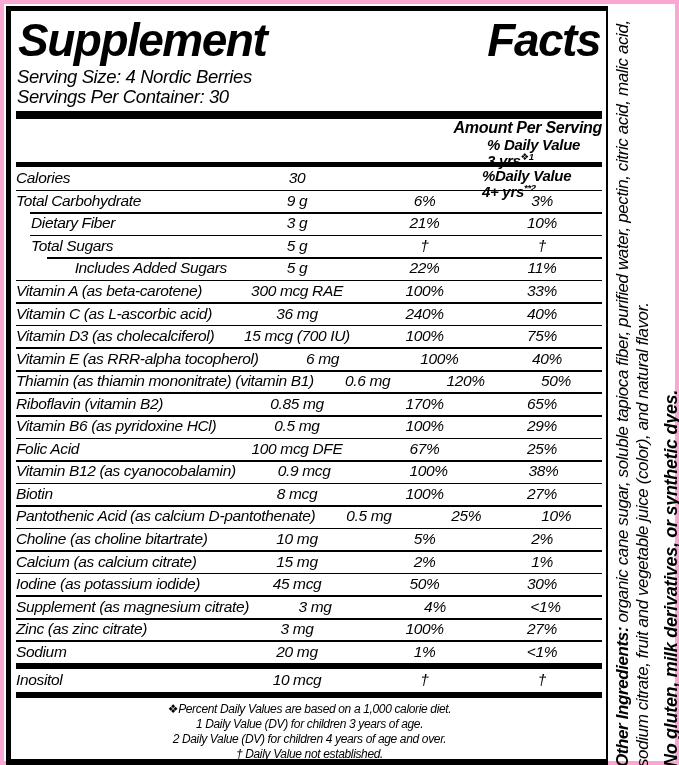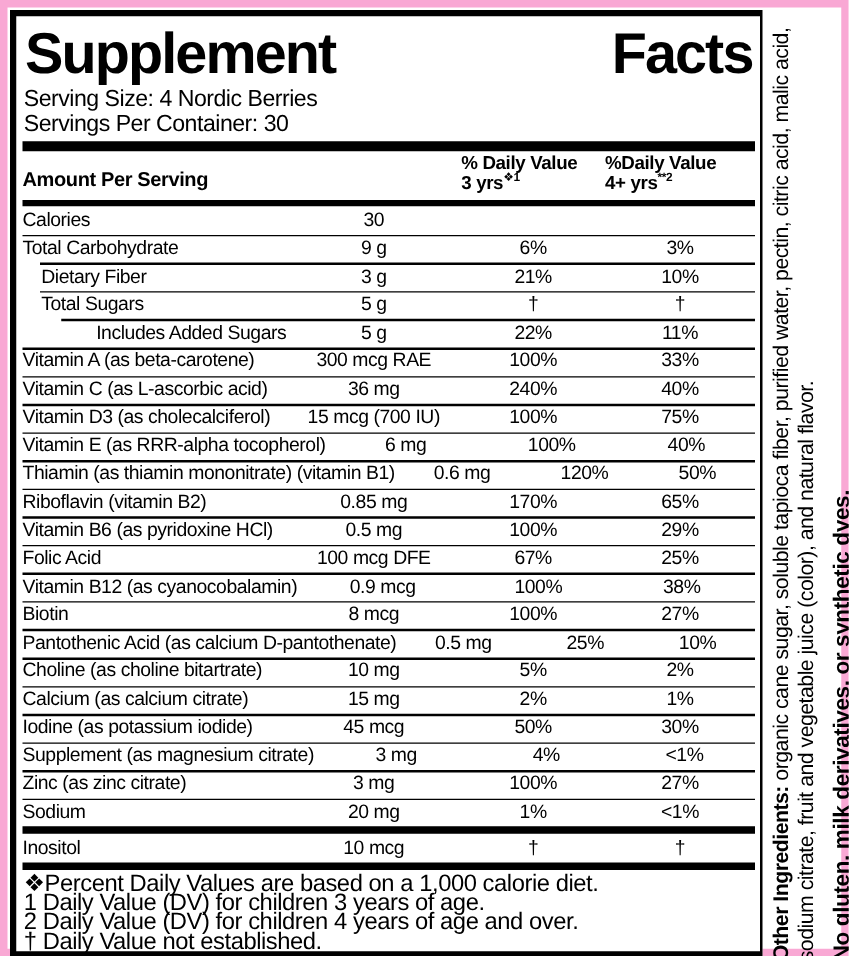--- a/index.html
+++ b/index.html
@@ -1,33 +1,33 @@
 <!DOCTYPE html>
 <html><head>
 <meta charset="utf-8">
 <style>
   html,body{margin:0;padding:0;background:#fff;}
   body{width:679px;height:765px;position:relative;overflow:hidden;
        font-family:"Liberation Sans","DejaVu Sans",sans-serif;color:#000;}
-  .canvas{position:absolute;inset:0;border:6px solid #f9a8d4;box-sizing:border-box;background:#fff;}
+  .canvas{position:absolute;inset:0;border:4px solid #f9a8d4;box-sizing:border-box;background:#fff;font-style:italic;}
 
   
   .facts-box{position:absolute;left:2px;top:2px;width:602px;height:759px;box-sizing:border-box;
              border-left:5px solid #000;border-top:5px solid #000;border-bottom:6px solid #000;border-right:2px solid #000;
              padding:2px 4px 0 5px;display:flex;flex-direction:column;background:#fff;}
 
   .title{display:flex;justify-content:space-between;align-items:center;height:54px;
          font-size:46px;font-weight:bold;letter-spacing:-1.5px;padding:0 2px;}
   .serving-info{font-size:18.5px;line-height:19.5px;letter-spacing:-0.4px;padding-left:1px;}
 
   .bar8{height:8px;background:#000;flex:none;margin-top:5px;}
   .bar5{height:5px;background:#000;flex:none;}
   .bar6{height:6px;background:#000;flex:none;}
 
-  .col-header{display:flex;align-items:flex-end;height:37px;padding-bottom:6px;}
+  .col-header{display:flex;align-items:flex-end;height:37px;padding-bottom:6px;flex-direction:column;}
   .col-header .amount-h{flex:1;font-weight:bold;font-size:16px;letter-spacing:-0.3px;}
   .col-h{font-weight:bold;font-size:15px;line-height:15.5px;text-align:left;letter-spacing:-0.3px;}
   .col-h.dv3{width:115px;}
   .col-h.dv4{width:120px;}
   .col-h sup{font-size:9.5px;vertical-align:super;line-height:0;}
 
   .row{height:22.55px;display:flex;align-items:center;position:relative;
        font-size:15.5px;letter-spacing:-0.35px;flex:none;}
   .row::before{content:"";position:absolute;top:0;right:0;height:1.6px;background:#000;}
   .row.sep-full::before{left:0;}
@@ -35,21 +35,21 @@
   .row.sep-indent2::before{left:31px;}
   .row.sep-none::before{display:none;}
   .cell{white-space:nowrap;}
   .cell.name{flex:1;}
   .row.ind-1 .cell.name{padding-left:15px;}
   .row.ind-2 .cell.name{padding-left:32px;text-align:right;}
   .cell.amount{width:140px;text-align:center;}
   .cell.dv3{width:115px;text-align:center;}
   .cell.dv4{width:120px;text-align:center;}
 
-  .footnotes{padding:4px 0 0 1px;font-size:19px;line-height:15.3px;letter-spacing:-0.35px;}
+  .footnotes{padding:4px 0 0 1px;font-size:12px;line-height:15.3px;letter-spacing:-0.35px;text-align:center;}
 
   
   .side{position:absolute;left:608px;top:0;width:71px;height:765px;}
   .side-inner{position:absolute;top:0;left:0;width:763px;height:71px;
               transform:rotate(-90deg) translateX(-763px);transform-origin:0 0;
               display:flex;flex-direction:column;justify-content:flex-start;padding-top:1px;box-sizing:border-box;}
   .ing-line{font-size:17px;line-height:19.5px;letter-spacing:-0.4px;white-space:nowrap;}
   .ing-line .lead{font-weight:bold;}
   .allergen{font-size:18px;font-weight:bold;letter-spacing:-0.3px;margin-top:9px;white-space:nowrap;}
 </style>

